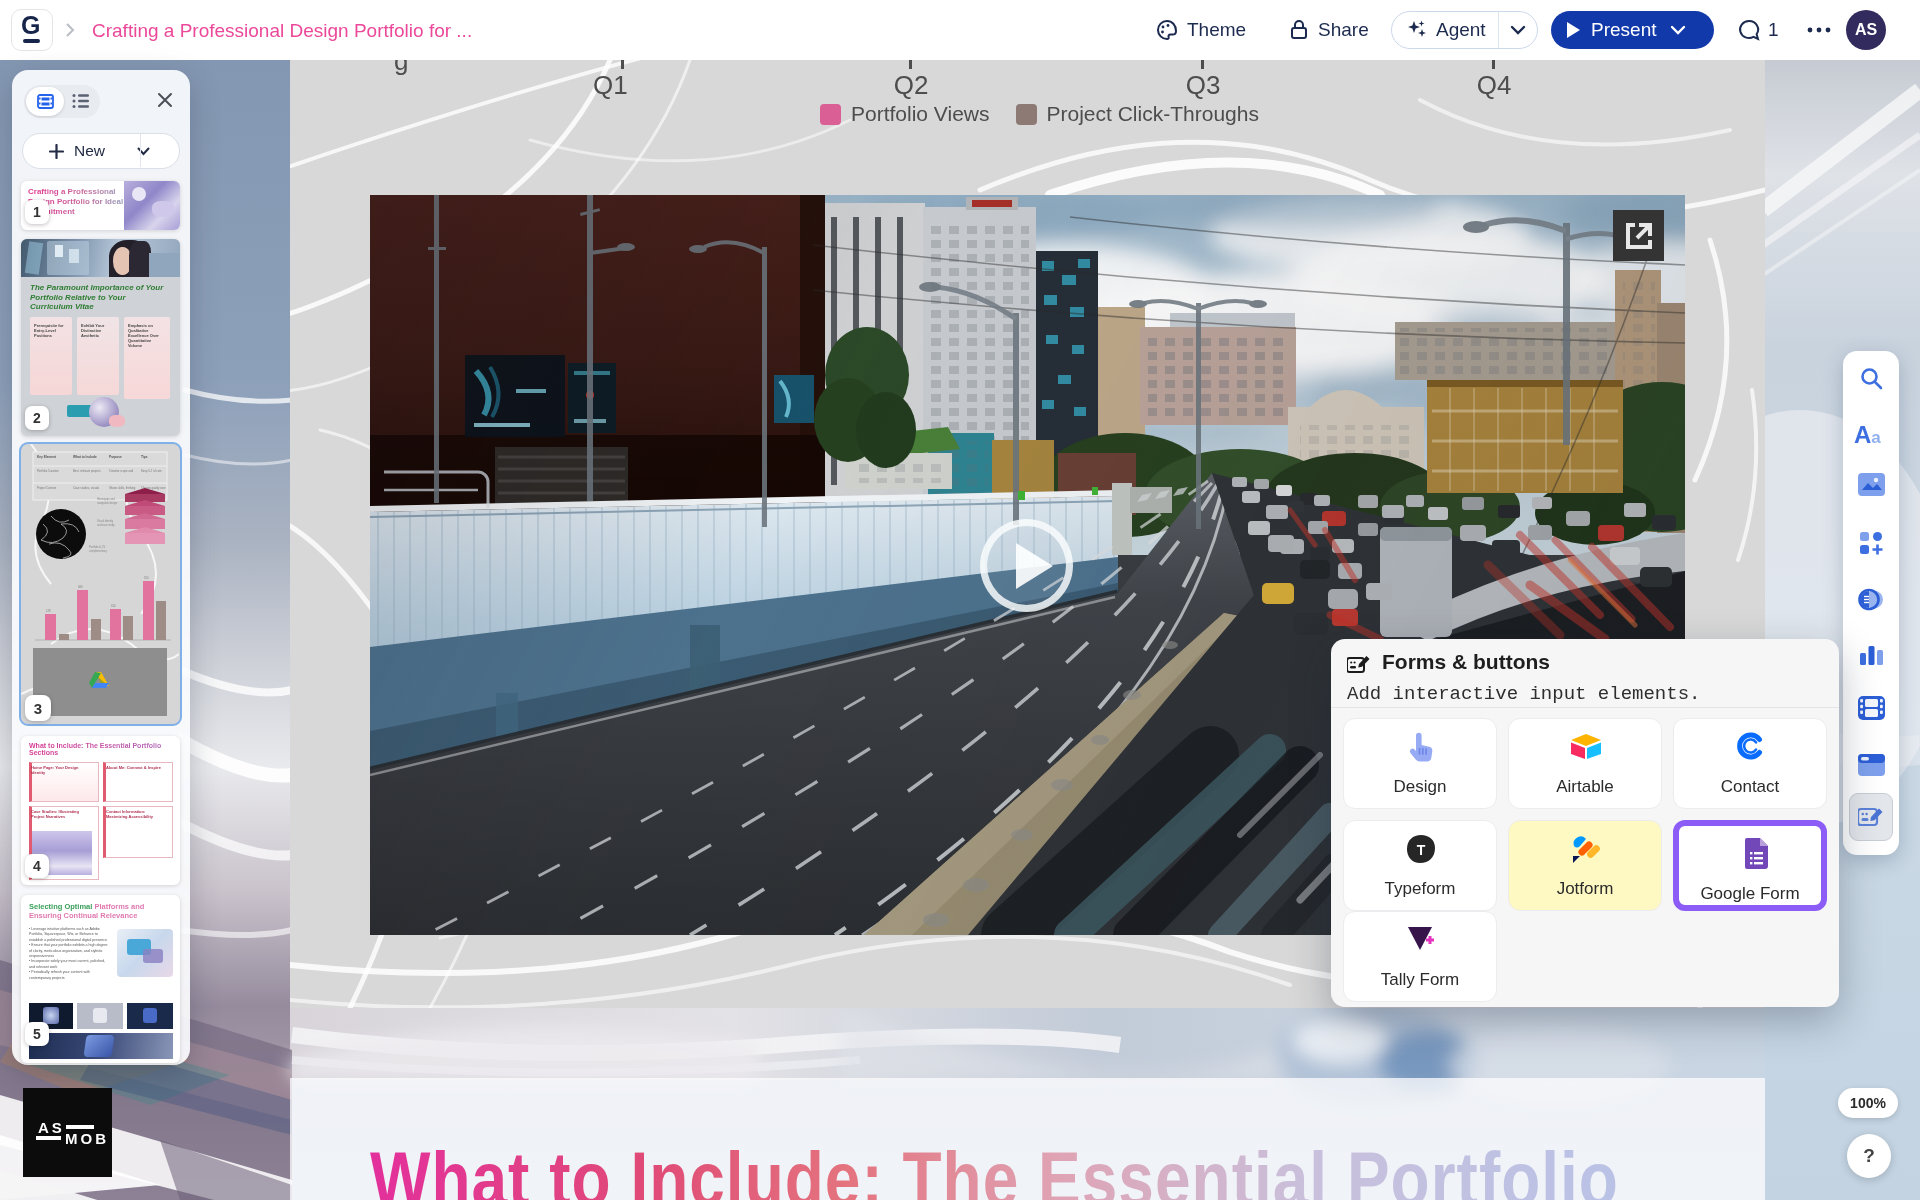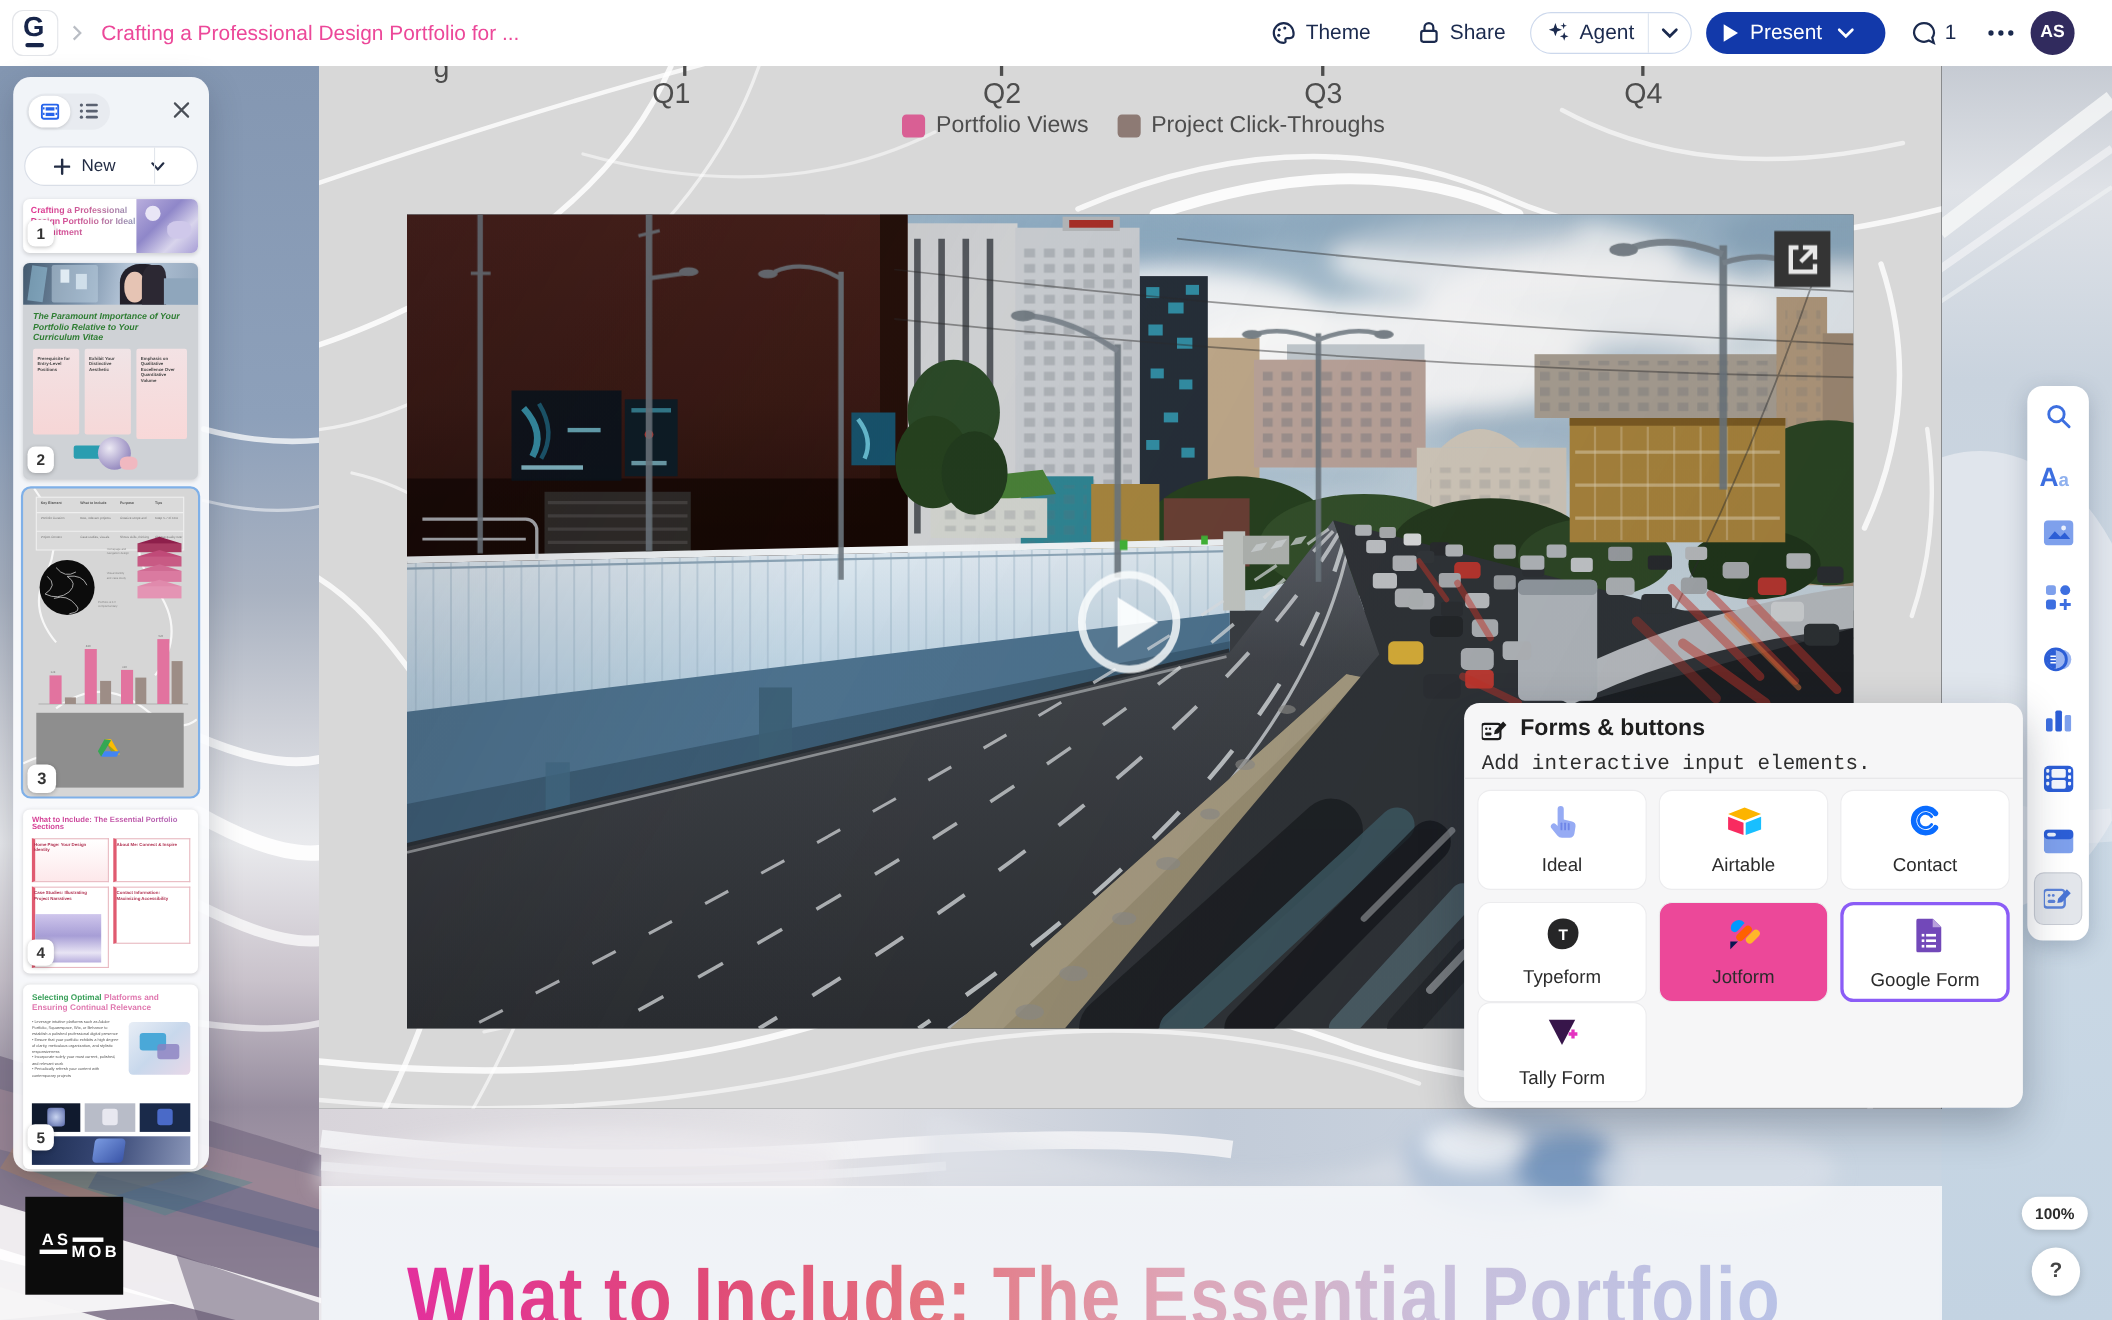--- a/index.html
+++ b/index.html
@@ -801,21 +801,21 @@
   <div class="abs" style="left:0;top:68px;width:508px;height:1px;background:#e4e4e6;"></div>
   <div class="abs" style="left:12px;top:79px;width:154px;height:91px;background:#fff;border-radius:12px;border:1px solid #ececee;box-sizing:border-box;">
     <svg style="position:absolute;left:63px;top:12px;" width="28" height="31" viewBox="0 0 28 31">
         <path d="M9,4.5 a2.8,2.8 0 0 1 5.6,0 V14 l7.5,1.8 a4.2,4.2 0 0 1 3.2,4.6 l-1,6.4 a4.5,4.5 0 0 1 -4.4,3.8 H13 a5.5,5.5 0 0 1 -4.3,-2.1 L3.4,21.9 a2.7,2.7 0 0 1 4,-3.6 l1.6,1.6 Z" fill="#96abf4"></path>
         <g stroke="#6f86e8" stroke-width="1.7" stroke-linecap="round">
           <line x1="12.5" y1="17.5" x2="12.5" y2="23"></line>
           <line x1="15.8" y1="17.5" x2="15.8" y2="23"></line>
           <line x1="19.1" y1="18" x2="19.1" y2="23"></line>
         </g>
       </svg>
-    <div style="position:absolute;left:0;top:58px;width:100%;text-align:center;font-size:17px;color:#2b2b2b;">Ideal</div>
+    <div style="position:absolute;left:0;top:58px;width:100%;text-align:center;font-size:17px;color:#2b2b2b;">Design</div>
   </div>
   <div class="abs" style="left:177px;top:79px;width:154px;height:91px;background:#fff;border-radius:12px;border:1px solid #ececee;box-sizing:border-box;">
     <svg style="position:absolute;left:60px;top:14px;" width="34" height="28" viewBox="0 0 34 28">
         <polygon points="17,1 32,7 17,13 2,7" fill="#fcb400"></polygon>
         <polygon points="18,15 32,9.5 32,21 18,26" fill="#18bfff"></polygon>
         <polygon points="16,15 2,9.5 2,21 16,26" fill="#f82b60"></polygon>
       </svg>
     <div style="position:absolute;left:0;top:58px;width:100%;text-align:center;font-size:17px;color:#2b2b2b;">Airtable</div>
   </div>
   <div class="abs" style="left:342px;top:79px;width:154px;height:91px;background:#fff;border-radius:12px;border:1px solid #ececee;box-sizing:border-box;">
@@ -825,30 +825,30 @@
       </svg>
     <div style="position:absolute;left:0;top:58px;width:100%;text-align:center;font-size:17px;color:#2b2b2b;">Contact</div>
   </div>
   <div class="abs" style="left:12px;top:181px;width:154px;height:91px;background:#fff;border-radius:12px;border:1px solid #ececee;box-sizing:border-box;">
     <svg style="position:absolute;left:62px;top:13px;" width="30" height="30" viewBox="0 0 30 30">
         <path d="M15,1 C23,1 29,6 29,14 C29,23 23,29 14,29 C6,29 1,23 1,15 C1,6 7,1 15,1 Z" fill="#262627"></path>
         <text x="15" y="20.5" text-anchor="middle" font-size="14" fill="#fff" font-family="Liberation Sans" font-weight="bold">T</text>
       </svg>
     <div style="position:absolute;left:0;top:58px;width:100%;text-align:center;font-size:17px;color:#2b2b2b;">Typeform</div>
   </div>
-  <div class="abs" style="left:177px;top:181px;width:154px;height:91px;background:#ec4899;border-radius:12px;border:1px solid #ececee;box-sizing:border-box;">
+  <div class="abs" style="left:177px;top:181px;width:154px;height:91px;background:#fef9c3;border-radius:12px;border:1px solid #ececee;box-sizing:border-box;">
     <svg style="position:absolute;left:61px;top:13px;" width="32" height="30" viewBox="0 0 32 30">
         <path d="M4,12 Q2,6 8,3 Q13,1 16,5 L10,12 Q7,15 4,12 Z" fill="#0099ff"></path>
         <rect x="12" y="6" width="7" height="17" rx="3.5" transform="rotate(45 15.5 14.5)" fill="#ff6100"></rect>
         <rect x="20" y="10" width="7" height="15" rx="3.5" transform="rotate(45 23.5 17.5)" fill="#ffb629"></rect>
         <polygon points="3,22 10,22 3,29" fill="#0a1551"></polygon>
       </svg>
     <div style="position:absolute;left:0;top:58px;width:100%;text-align:center;font-size:17px;color:#2b2b2b;">Jotform</div>
   </div>
-  <div class="abs" style="left:342px;top:181px;width:154px;height:91px;background:#fff;border-radius:12px;border:3px solid #8b5cf6;box-sizing:border-box;">
+  <div class="abs" style="left:342px;top:181px;width:154px;height:91px;background:#fff;border-radius:12px;border:6px solid #8b5cf6;box-sizing:border-box;">
     <svg style="position:absolute;left:66px;top:12px;" width="23" height="31" viewBox="0 0 23 31">
         <path d="M2,0 H15 L23,8 V28 a3,3 0 0 1 -3,3 H2 a2,2 0 0 1 -2,-2 V2 a2,2 0 0 1 2,-2 Z" fill="#7248b9"></path>
         <polygon points="15,0 23,8 15,8" fill="#b8a0dc"></polygon>
         <g fill="#fff">
           <rect x="5" y="14" width="2.4" height="2.4"></rect>
           <rect x="9" y="14" width="9" height="2.4"></rect>
           <rect x="5" y="19" width="2.4" height="2.4"></rect>
           <rect x="9" y="19" width="9" height="2.4"></rect>
           <rect x="5" y="24" width="2.4" height="2.4"></rect>
           <rect x="9" y="24" width="9" height="2.4"></rect>

